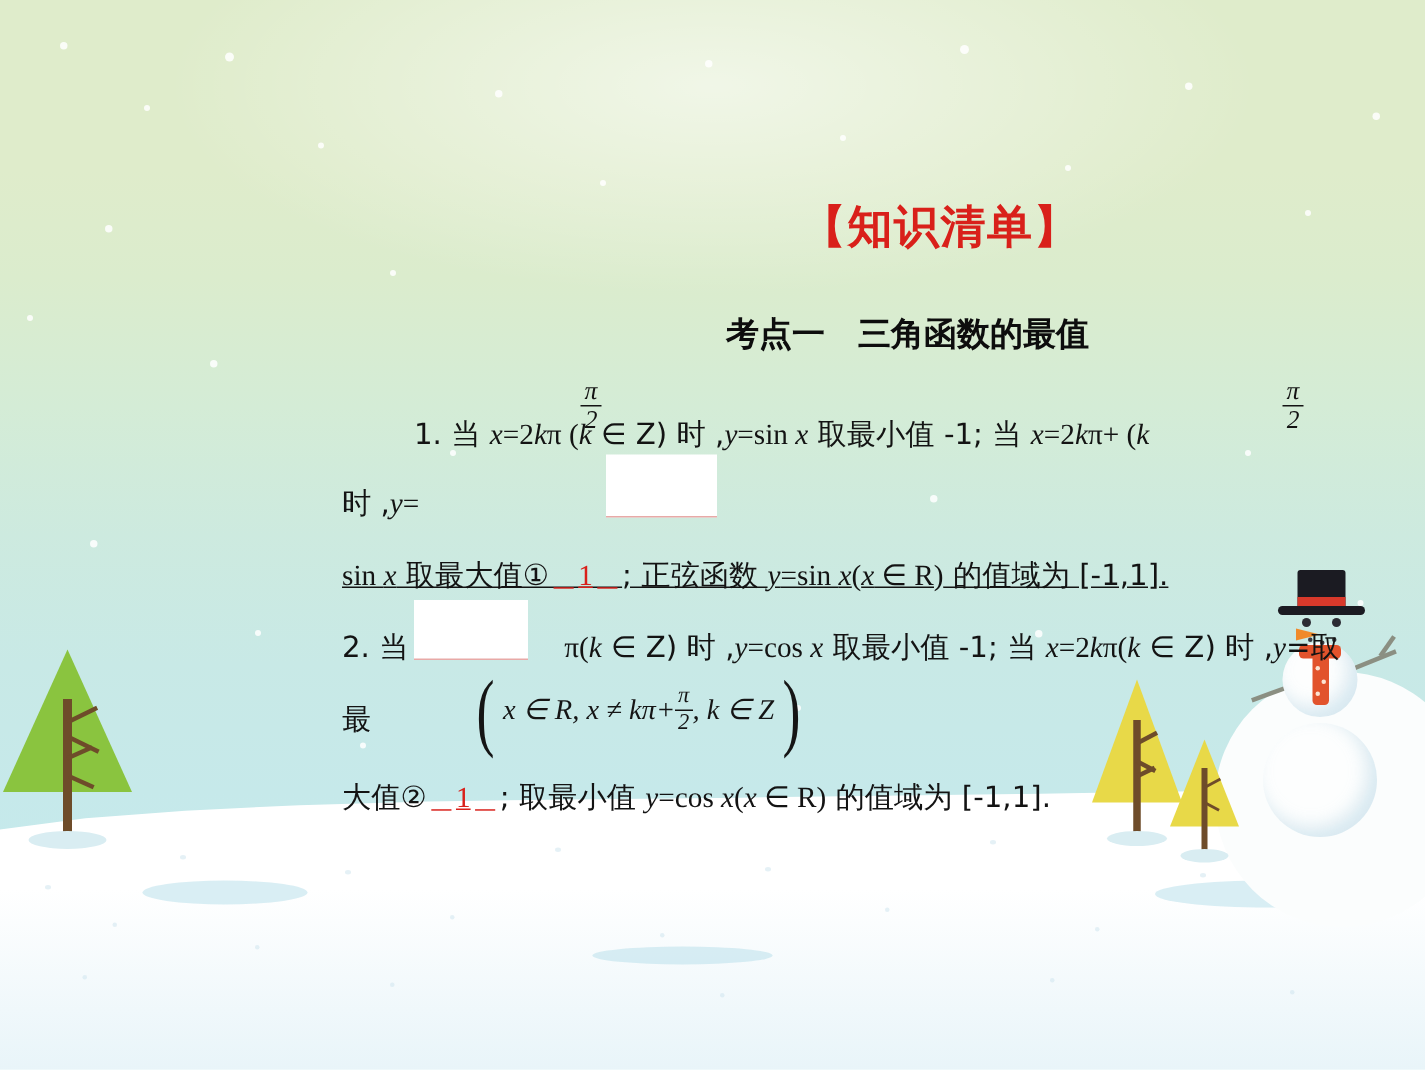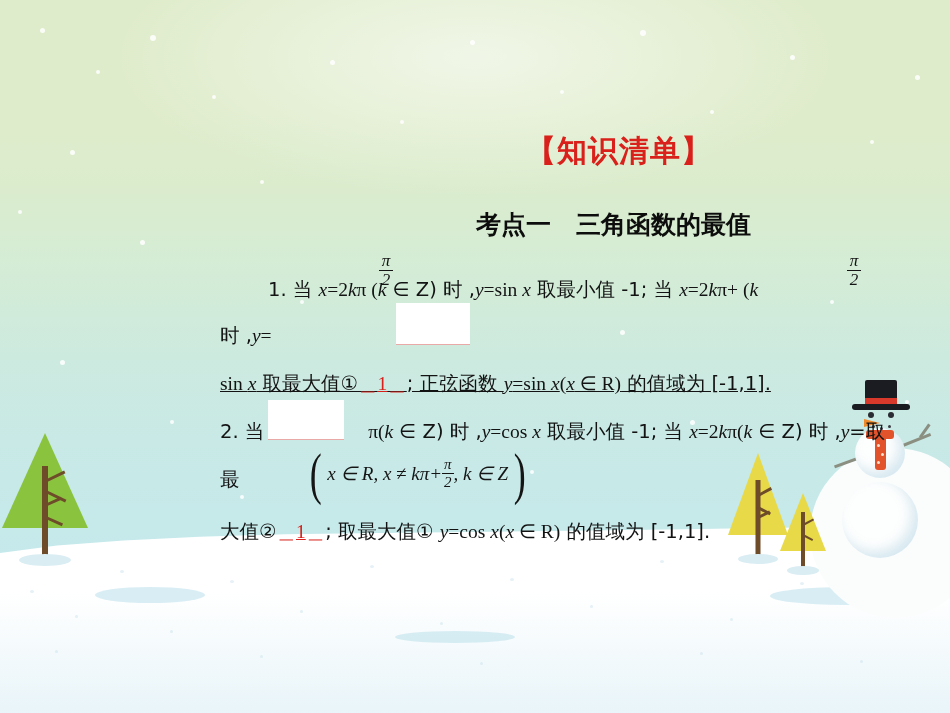--- a/index.html
+++ b/index.html
@@ -77,32 +77,32 @@
     position:absolute; width:0; height:0;
     border-top:4px solid transparent; border-bottom:4px solid transparent;
     border-left:16px solid #f08a2a;
   }
   .scarf { position:absolute; background:#e2532c; }
   .scarf-tail { position:absolute; background:#e2532c; }
   .arm { position:absolute; background:#8b8f82; transform-origin:left center; }
   .smile-dot { position:absolute; background:#3b3b42; border-radius:50%; }
 
   
-  .content { position:absolute; left:6px; top:0; width:800px; height:713px; }
+  .content { position:absolute; left:14px; top:0; width:800px; height:713px; }
 
   .kv-title {
     position:absolute; left:520px; top:131px;
     font-family:"DejaVu Sans", sans-serif;
     font-size:30px; font-weight:bold; color:#d9201a;
     letter-spacing:1px; white-space:nowrap;
   }
   .kaodian {
     position:absolute; left:470px; top:208px;
     font-family:"DejaVu Sans", sans-serif;
-    font-size:25px; font-weight:bold; color:#0d0d0d;
+    font-size:22px; font-weight:bold; color:#0d0d0d;
     white-space:nowrap;
   }
 
   .line { position:absolute; white-space:nowrap; color:#131313; }
   .l-serif { font-family:"Liberation Serif", serif; }
   .cjk { font-family:"DejaVu Sans", sans-serif; }
 
   .t20 { font-size:19.5px; }
 
   i.mi { font-family:"Liberation Serif", serif; font-style:italic; }
@@ -299,18 +299,18 @@
       <span>最</span>
     </div>
 
     <div class="setexpr">
       <span class="paren">(</span>
       <span class="body"><span>x ∈ R, x ≠ k</span><span>π</span><span>+</span><span class="frac"><span class="num">π</span><span class="bar"></span><span class="den">2</span></span><span>, k ∈ Z</span></span>
       <span class="paren">)</span>
     </div>
 
     <div class="line l-serif t20" style="left:214px; top:518px;">
-      <span class="cjk">大值②</span><span class="blank-u">＿</span><span class="blank-ans">1</span><span class="blank-u">＿</span><span class="cjk">; 取最大值① </span><i class="mi">y</i><span>=cos </span><i class="mi">x</i><span>(</span><i class="mi">x</i><span> ∈ R)</span><span class="cjk"> 的值域为 [-1,1].</span>
+      <span class="cjk">大值②</span><span class="blank-u">＿</span><span class="blank-ans">1</span><span class="blank-u">＿</span><span class="cjk">; 取最小值 </span><i class="mi">y</i><span>=cos </span><i class="mi">x</i><span>(</span><i class="mi">x</i><span> ∈ R)</span><span class="cjk"> 的值域为 [-1,1].</span>
     </div>
 
 
   </div>
 </div>
 
 </body></html>

